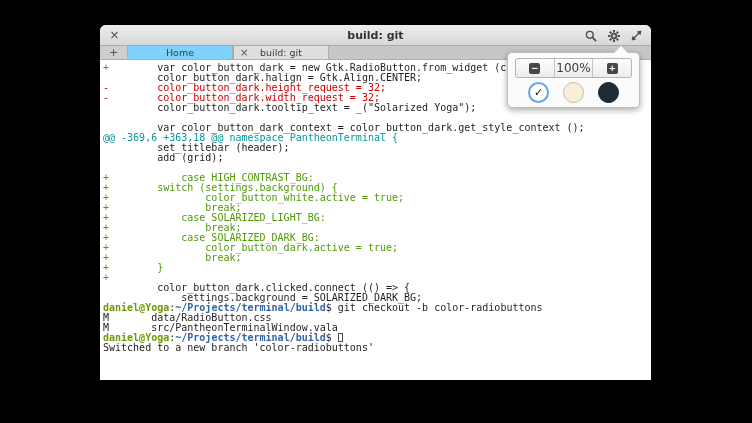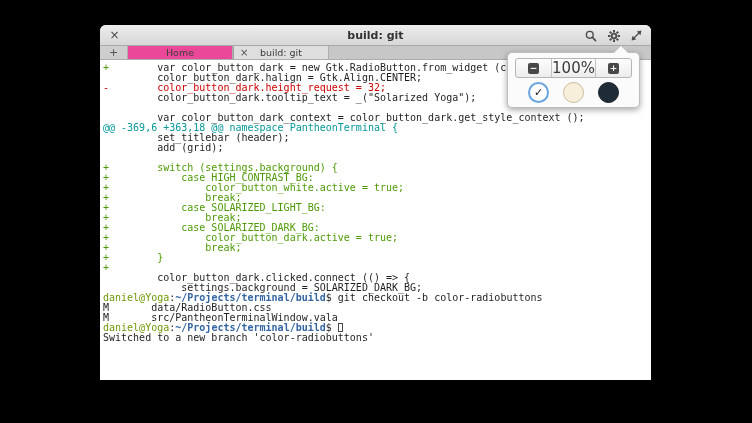--- a/index.html
+++ b/index.html
@@ -23,56 +23,56 @@
   .hdr-icons { position:absolute; right:6px; top:0; height:21px;
                display:flex; align-items:center; gap:6px; }
   .hdr-btn { width:17px; height:17px; display:flex; align-items:center; justify-content:center; }
 
   
   .tabbar { position:absolute; left:0; top:21px; right:0; height:14px;
             background:#c7c7c7; border-bottom:1px solid #adadad; display:flex; }
   .newtab { width:28px; border-right:1px solid #aeaeae; color:#555;
             font-size:11px; line-height:13px; text-align:center; background:#cecece; }
   .tab { position:relative; font-size:9.5px; color:#3c3c3c; line-height:13px;
-         text-align:center; background:#ec4899; border-right:1px solid #aeaeae; }
+         text-align:center; background:#7dd3fc; border-right:1px solid #aeaeae; }
   .tab.home { width:105px; }
   .tab.active { width:96px; background:#dedede; border-left:1px solid #a3a3a3; }
   .tab-close { position:absolute; left:6px; top:0; font-size:10px; color:#555; line-height:13px; }
 
   
   .terminal { position:absolute; left:0; top:36px; right:0; bottom:0;
               background:#ffffff; overflow:hidden;
               padding:2px 0 0 3px; }
   .line { height:10px; white-space:pre;
           font-family:"DejaVu Sans Mono","Liberation Mono",monospace;
           font-size:10px; line-height:10px; }
   .c-def  { color:#1f1f1f; }
   .c-add  { color:#4e9a06; }
   .c-del  { color:#cc0000;margin-top:21px; }
   .c-hunk { color:#06989a; }
-  .c-user { color:#6f9a06; font-weight:normal; }
+  .c-user { color:#6f9a06; font-weight:bold; }
   .c-path { color:#3465a4; font-weight:bold; }
   .cursor { display:inline-block; width:5px; height:9px; border:1px solid #4a4a4a;
             vertical-align:-1px; }
 
   
   .popover { position:absolute; left:507px; top:46px; width:133px; }
   .caret  { position:absolute; left:107px; top:0; width:0; height:0;
             border-left:7px solid transparent; border-right:7px solid transparent;
             border-bottom:7px solid #fbfbfb;
             filter:drop-shadow(0 -1px 0 #bdbdbd); z-index:2; }
   .pop-body { position:absolute; left:0; top:6px; width:133px; height:56px;
               background:#fbfbfb; border:1px solid #bdbdbd; border-radius:5px;
               box-shadow:0 2px 6px rgba(0,0,0,.35); }
   .zoom-group { margin:5px 7px 0; height:20px; display:flex;
                 border:1px solid #b5b5b5; border-radius:3px; overflow:hidden;
                 background:linear-gradient(#fdfdfd,#ececec); }
   .zoom-cell { flex:1; display:flex; align-items:center; justify-content:center; }
   .zoom-cell + .zoom-cell { border-left:1px solid #c3c3c3; }
-  .zoom-level { font-size:15px; color:#3a3a3a; }
+  .zoom-level { font-size:12px; color:#3a3a3a; }
   .sq-icon { width:11px; height:11px; background:#484848; border-radius:2px;
              color:#fff; font-size:9px; font-weight:bold; line-height:11px;
              text-align:center; }
   .themes { margin-top:4px; display:flex; justify-content:center; gap:14px; }
   .theme-dot { width:21px; height:21px; border-radius:50%;
                display:flex; align-items:center; justify-content:center;
                font-size:11px; font-weight:bold; color:#111; }
   .theme-dot.selected { border-width:2px; border-style:solid; }
   .theme-dot.plain { border-width:1px; border-style:solid; }
 
@@ -133,29 +133,30 @@
     <div class="tab active">
       <span class="tab-close">×</span>
       <span>build: git</span>
     </div>
   </div>
 
   <div class="terminal" id="term">
       <div class="line"><span class="c-add">+</span><span class="c-def">        var color_button_dark = new Gtk.RadioButton.from_widget (color_button_white);</span></div>
       <div class="line"><span class="c-def">         color_button_dark.halign = Gtk.Align.CENTER;</span></div>
       <div class="line"><span class="c-del">-        color_button_dark.height_request = 32;</span></div>
+      <div class="line"><span class="c-del">-        color_button_dark.width_request = 32;</span></div>
       <div class="line"><span class="c-def">         color_button_dark.tooltip_text = _("Solarized Yoga");</span></div>
       <div class="line"></div>
       <div class="line"><span class="c-def">         var color_button_dark_context = color_button_dark.get_style_context ();</span></div>
       <div class="line"><span class="c-hunk">@@ -369,6 +363,18 @@ namespace PantheonTerminal {</span></div>
       <div class="line"><span class="c-def">         set_titlebar (header);</span></div>
       <div class="line"><span class="c-def">         add (grid);</span></div>
       <div class="line"></div>
+      <div class="line"><span class="c-add">+            case HIGH_CONTRAST_BG:</span></div>
       <div class="line"><span class="c-add">+        switch (settings.background) {</span></div>
-      <div class="line"><span class="c-add">+            case HIGH_CONTRAST_BG:</span></div>
       <div class="line"><span class="c-add">+                color_button_white.active = true;</span></div>
       <div class="line"><span class="c-add">+                break;</span></div>
       <div class="line"><span class="c-add">+            case SOLARIZED_LIGHT_BG:</span></div>
       <div class="line"><span class="c-add">+                break;</span></div>
       <div class="line"><span class="c-add">+            case SOLARIZED_DARK_BG:</span></div>
       <div class="line"><span class="c-add">+                color_button_dark.active = true;</span></div>
       <div class="line"><span class="c-add">+                break;</span></div>
       <div class="line"><span class="c-add">+        }</span></div>
       <div class="line"><span class="c-add">+</span></div>
       <div class="line"><span class="c-def">         color_button_dark.clicked.connect (() =&gt; {</span></div>

